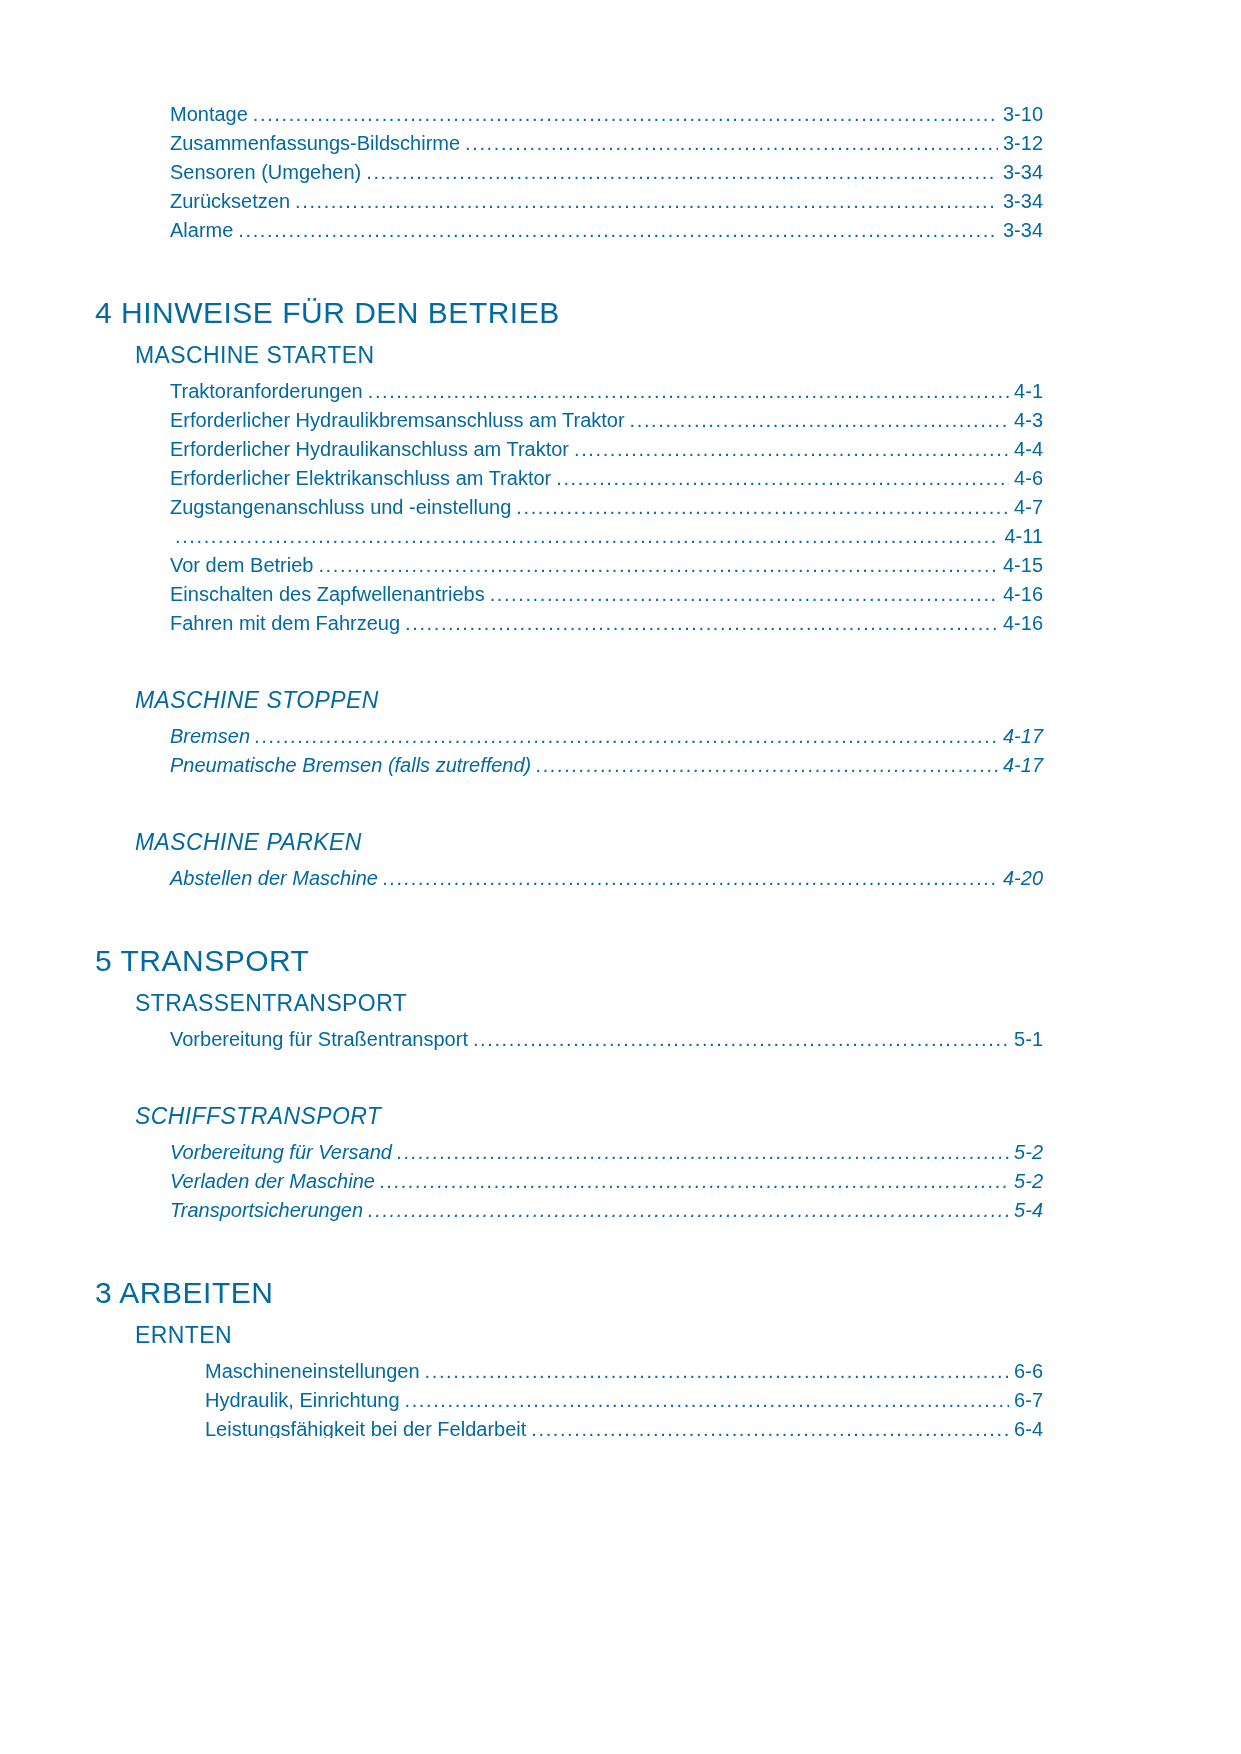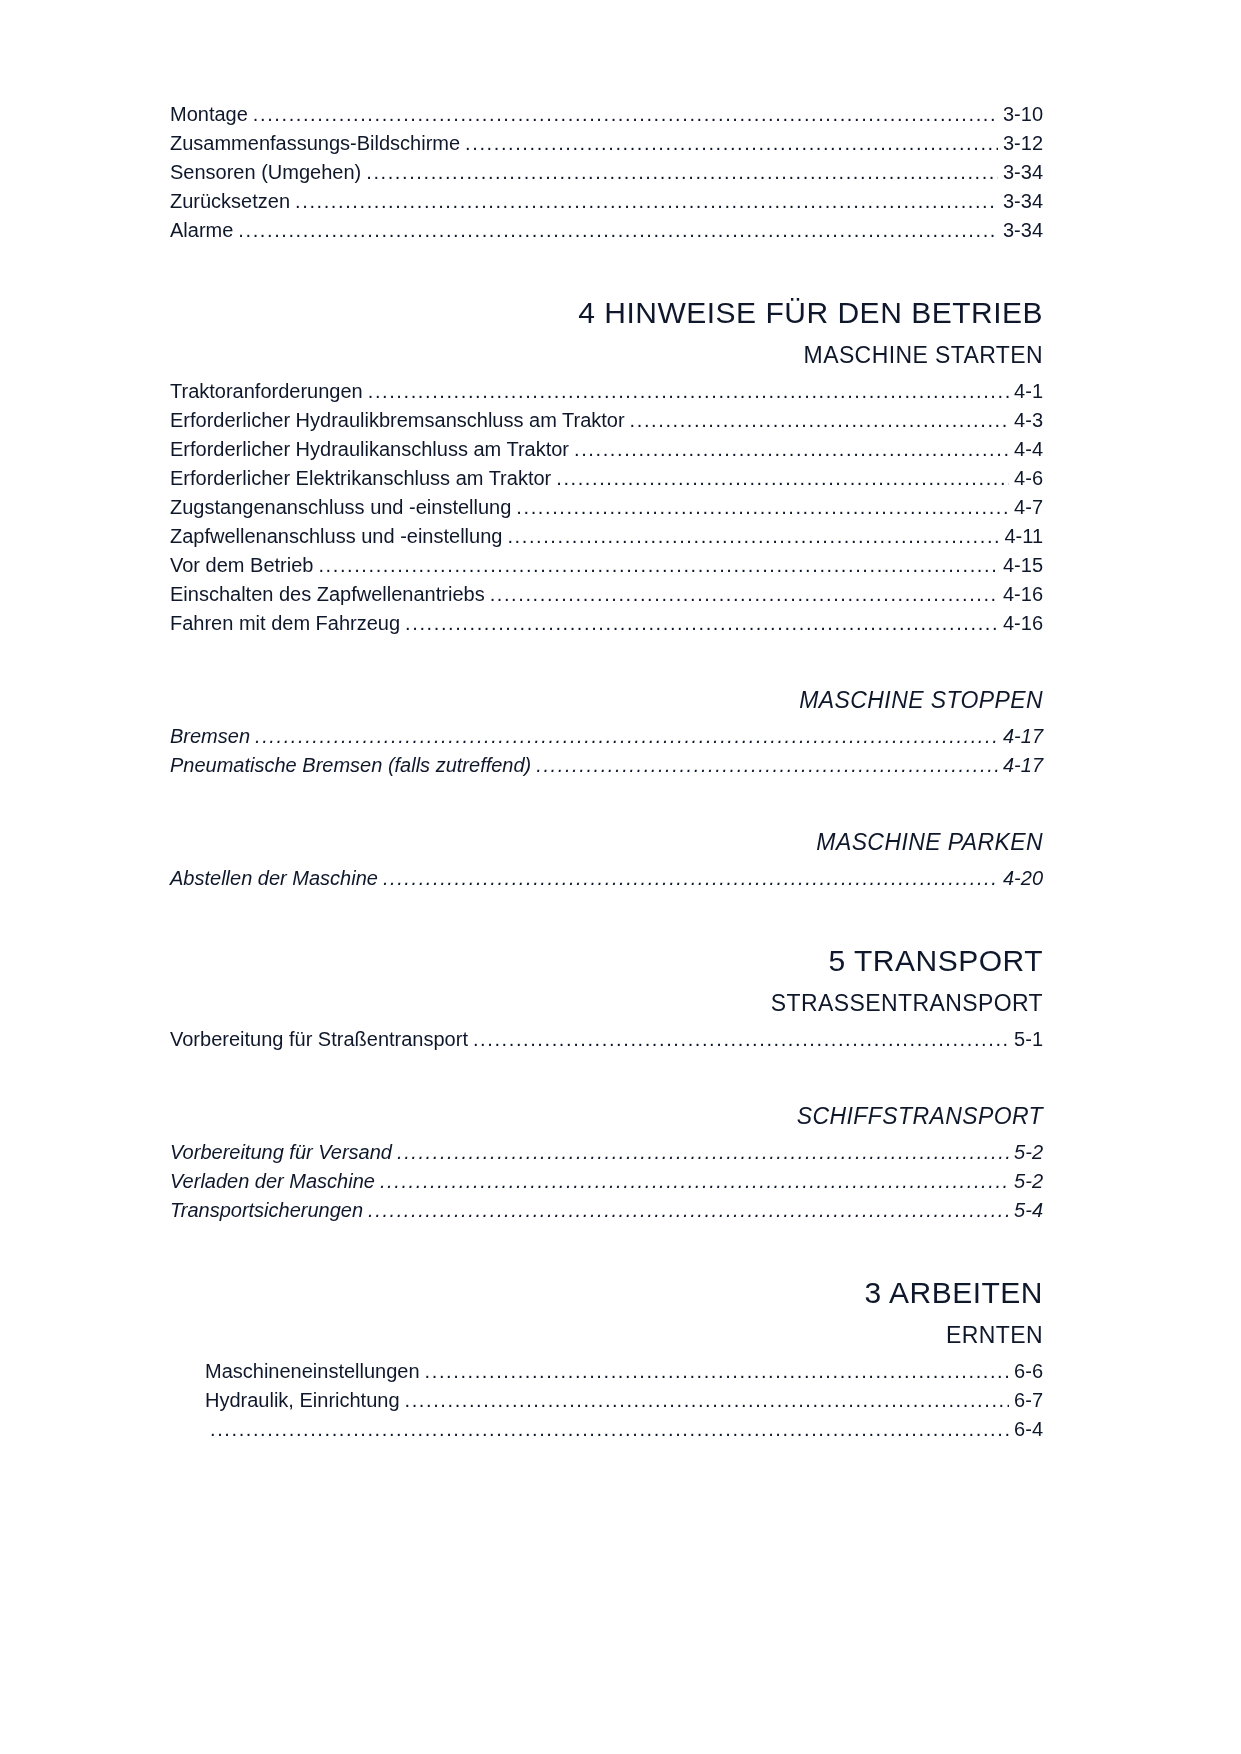--- a/index.html
+++ b/index.html
@@ -6,23 +6,22 @@
     margin: 0;
     padding: 0;
     background: #ffffff;
   }
   .page {
     position: relative;
     width: 1241px;
     height: 1438px;
     background: #ffffff;
     font-family: "Liberation Sans", sans-serif;
-    color: #0f172a;
+    color: #0369a1;
     overflow: hidden;
-    text-align: right;
   }
   .content {
     padding: 100px 198px 0 95px;
   }
   .entries-block { }
   .entry {
     display: flex;
     align-items: baseline;
     font-size: 20px;
     line-height: 29px;
@@ -134,21 +133,20 @@
               <span class="entry-title">Erforderlicher Elektrikanschluss am Traktor</span>
               <span class="leader"></span>
               <span class="entry-page">4-6</span>
             </div>
             <div class="entry">
               <span class="entry-title">Zugstangenanschluss und -einstellung</span>
               <span class="leader"></span>
               <span class="entry-page">4-7</span>
             </div>
             <div class="entry">
-              <span class="entry-title">Zapfwellenanschluss und -einstellung</span>
               <span class="leader"></span>
               <span class="entry-page">4-11</span>
             </div>
             <div class="entry">
               <span class="entry-title">Vor dem Betrieb</span>
               <span class="leader"></span>
               <span class="entry-page">4-15</span>
             </div>
             <div class="entry">
               <span class="entry-title">Einschalten des Zapfwellenantriebs</span>
@@ -220,20 +218,21 @@
               <span class="entry-title">Maschineneinstellungen</span>
               <span class="leader"></span>
               <span class="entry-page">6-6</span>
             </div>
             <div class="entry entry-deep">
               <span class="entry-title">Hydraulik, Einrichtung</span>
               <span class="leader"></span>
               <span class="entry-page">6-7</span>
             </div>
             <div class="entry entry-deep">
+              <span class="entry-title">Leistungsfähigkeit bei der Feldarbeit</span>
               <span class="leader"></span>
               <span class="entry-page">6-4</span>
             </div>
           </div>
         </section>
       </div>
   </div>
   <div class="bottom-rule"></div>
 </div>
 

